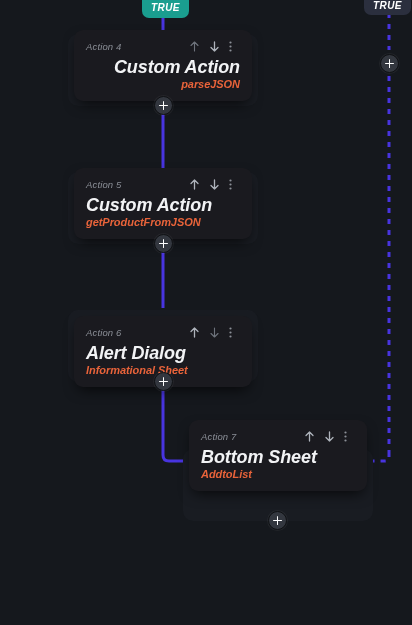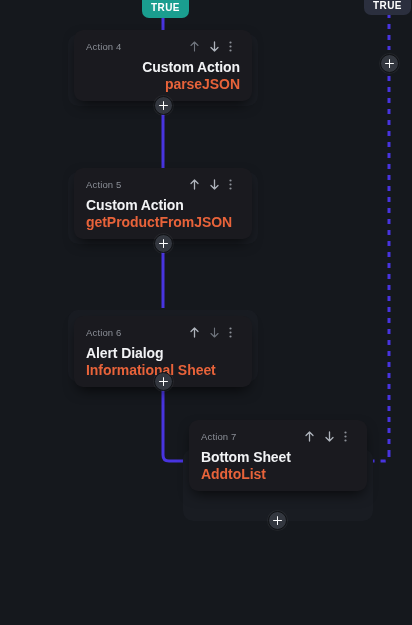--- a/index.html
+++ b/index.html
@@ -12,20 +12,21 @@
     background: #15181d;
     font-family: "Liberation Sans", sans-serif;
     position: relative;
     -webkit-font-smoothing: antialiased;
   }
   .canvas {
     position: absolute;
     inset: 0;
     width: 352px;
     height: 625px;
+    font-style: italic;
   }
 
   
   .wires {
     position: absolute;
     inset: 0;
     width: 412px;
     height: 625px;
     pointer-events: none;
   }
@@ -90,28 +91,28 @@
     align-items: center;
     gap: 9px;
   }
   .tool {
     width: 11px;
     height: 13px;
     display: block;
   }
   .tool svg { display: block; }
   .card-title {
-    font-size: 14px;
+    font-size: 18px;
     font-weight: 700;
     color: #f2f3f5;
     letter-spacing: -0.1px;
     line-height: 15px;
   }
   .card-sub {
-    font-size: 14px;
+    font-size: 11px;
     font-weight: 700;
     color: #e8633a;
     margin-top: 3px;
     letter-spacing: -0.05px;
     line-height: 12px;
   }
 
   
   .plus {
     position: absolute;

